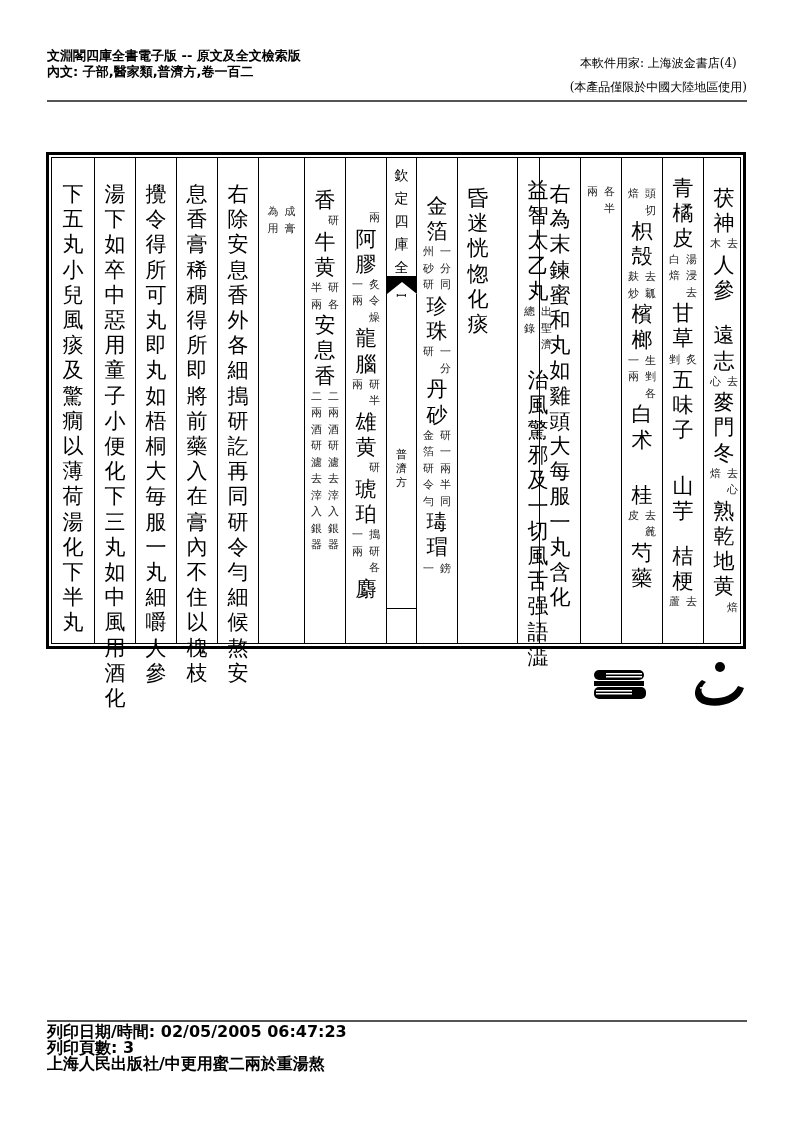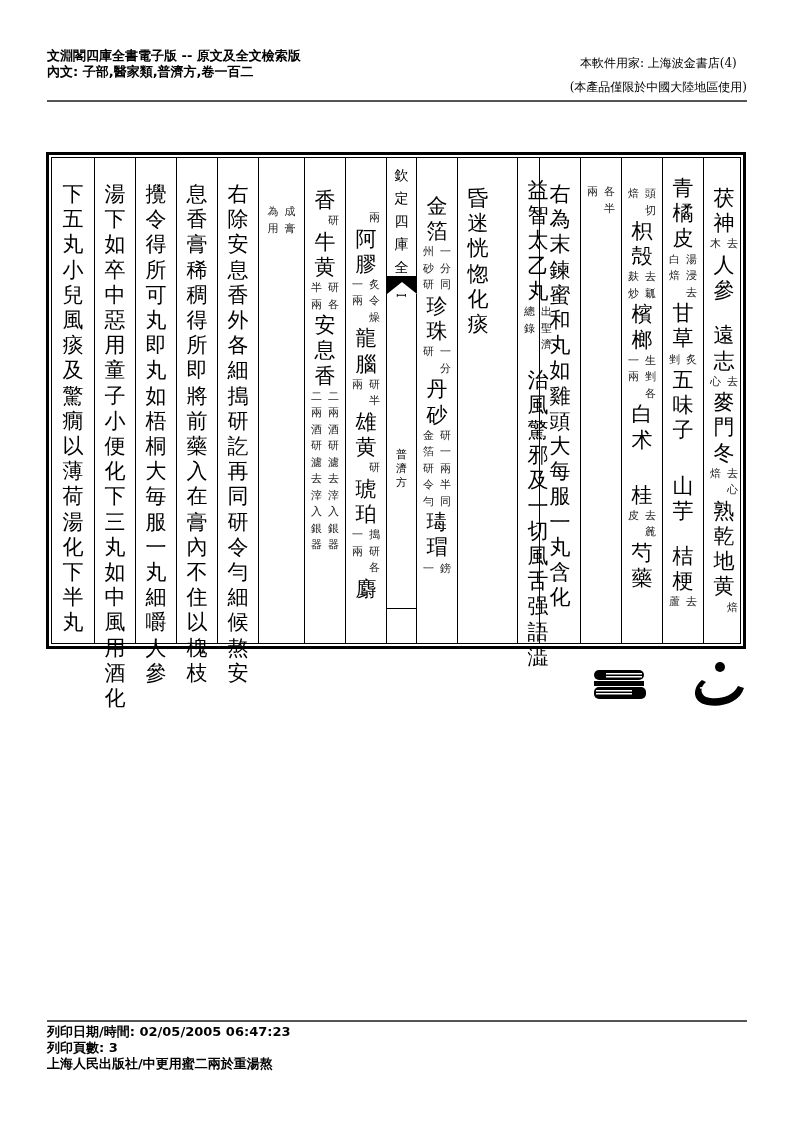--- a/index.html
+++ b/index.html
@@ -30,21 +30,21 @@
   .banxin { position: absolute; top: 0; bottom: 0; }
   .banxin .title { position: absolute; top: 6px; left: 0; right: 0; font-size: 14px; line-height: 23px; width: 14px; margin: 0 auto; word-break: break-all; text-align: center; font-family: "DejaVu Serif", "Liberation Serif", serif; }
   .banxin .fishtail { position: absolute; top: 118px; left: 0; right: 0; height: 18px; background: #000; }
   .banxin .fishtail-notch { position: absolute; top: 124px; left: 0; right: 0; height: 12px; }
   .banxin .section { position: absolute; top: 290px; left: 0; right: 0; font-size: 11px; line-height: 14px; width: 11px; margin: 0 auto; word-break: break-all; text-align: center; font-family: "DejaVu Serif", "Liberation Serif", serif; }
   .banxin .bottom-rule { position: absolute; top: 450px; left: 0; right: 0; height: 1px; background: #000; }
 
   .logos { position: absolute; left: 592px; top: 660px; width: 160px; height: 50px; }
 
   .ftr-rule { position: absolute; left: 47px; width: 700px; top: 1020px; height: 2px; background: #555; }
-  .ftr { position: absolute; left: 47px; top: 1024px; font-weight: bold; font-size: 13px; line-height: 16px; }
+  .ftr { position: absolute; left: 47px; top: 1024px; font-weight: bold; font-size: 16px; line-height: 16px; }
   .ftr div { white-space: nowrap; }
 </style>
 </head>
 <body>
 
 <div class="hdr-left">
   <div>文淵閣四庫全書電子版 -- 原文及全文檢索版</div>
   <div>內文: 子部,醫家類,普濟方,卷一百二</div>
 </div>
 <div class="hdr-right">

